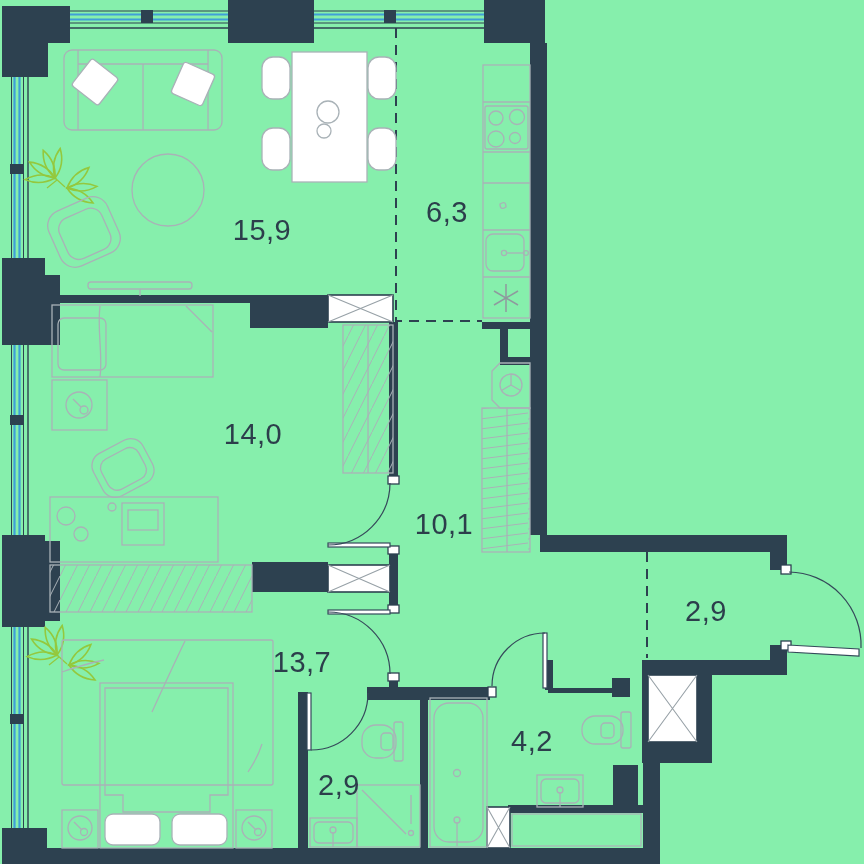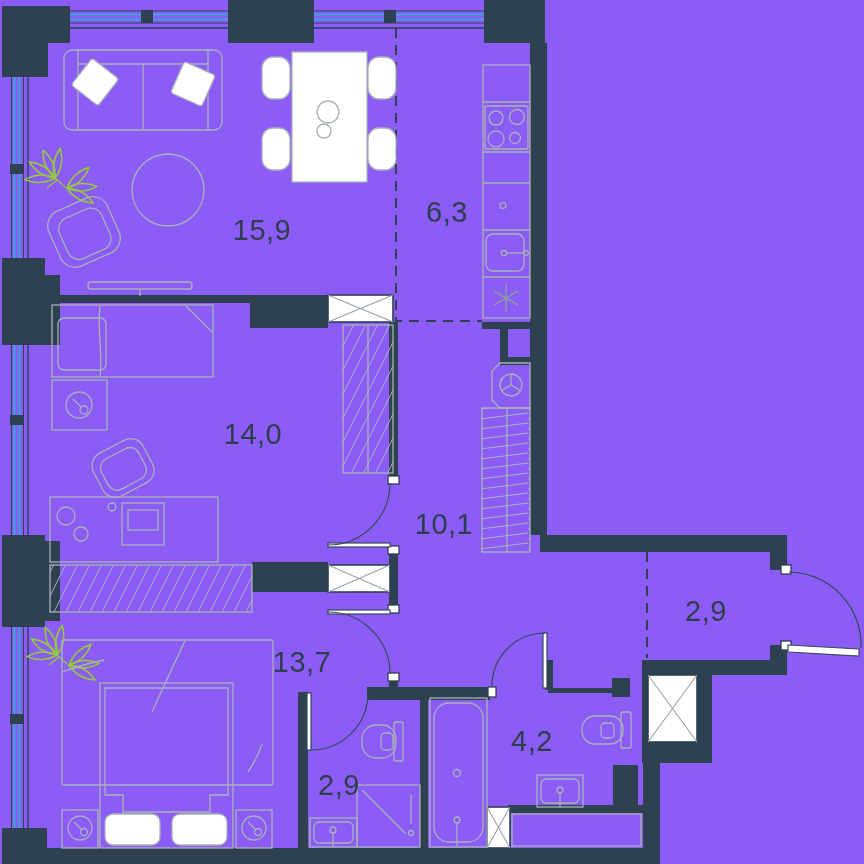--- a/index.html
+++ b/index.html
@@ -1,16 +1,16 @@
 <!DOCTYPE html>
 <html><head>
 <meta charset="utf-8">
 <style>
   html,body{margin:0;padding:0;background:#ffffff;}
-  .plan-wrap{position:relative;width:864px;height:864px;background:#8b5cf6;overflow:hidden;
+  .plan-wrap{position:relative;width:864px;height:864px;background:#86efac;overflow:hidden;
              font-family:"Liberation Sans", sans-serif;}
   svg{display:block;}
   .w{fill:#2d4150;stroke:none;}
   .ln{stroke:#2d4150;stroke-width:1.4;fill:none;}
   .thin{stroke:#2d4150;stroke-width:1;fill:none;}
   .win{stroke:#3f9fd8;stroke-width:2.2;fill:none;}
   .f{stroke:#a9b2b7;stroke-width:1.3;fill:none;}
   .ff{stroke:#a9b2b7;stroke-width:1.3;fill:#ffffff;}
   .door{stroke:#35495a;stroke-width:1.2;fill:none;}
   .leaf{stroke:#35495a;stroke-width:1.2;fill:#ffffff;}

